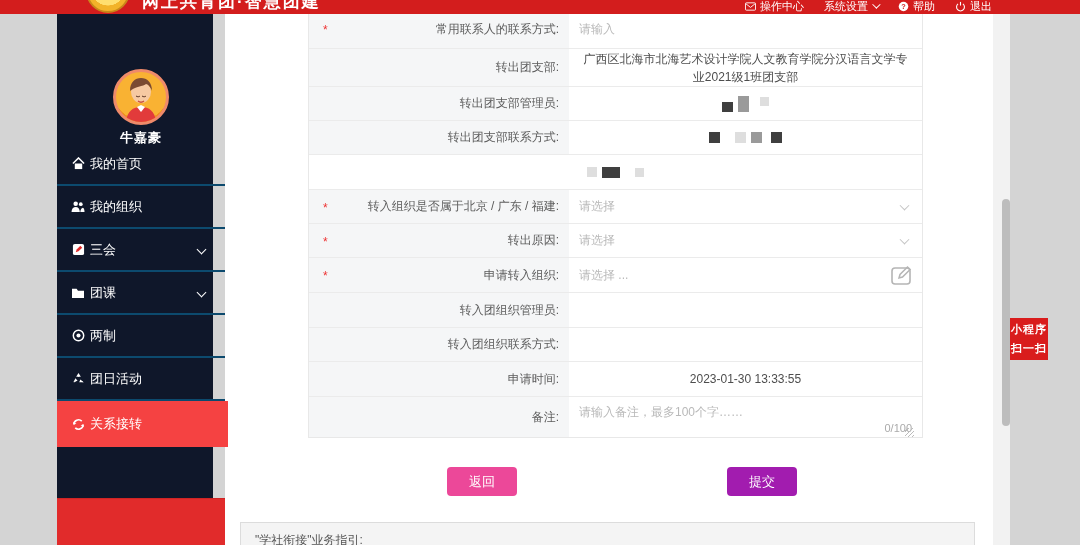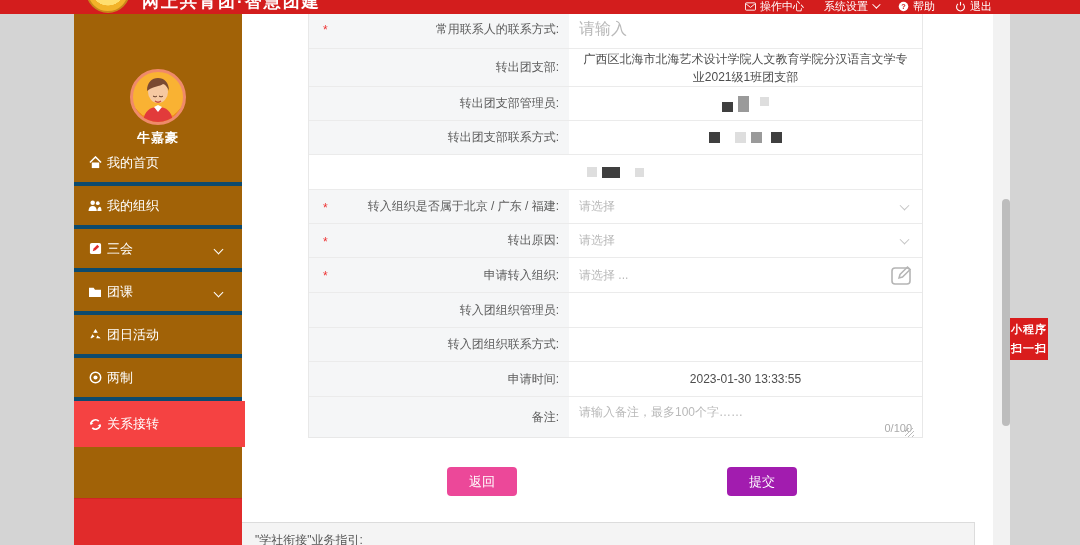--- a/index.html
+++ b/index.html
@@ -12,45 +12,45 @@
   .hdr-logo { position:absolute; left:86px; top:-31px; width:44px; height:44px; border-radius:50%;
               background:radial-gradient(circle at 50% 45%, #ffdf70 0 55%, #f2b32a 56% 100%);
               border:2px solid #c9881a; }
   .hdr-title { position:absolute; left:142px; top:-10px; color:#fff; font-size:17px; font-weight:bold; letter-spacing:2px; white-space:nowrap; }
   .hdr-menu { position:absolute; right:88px; top:0px; display:flex; gap:20px; align-items:flex-start; }
   .hdr-item { display:flex; align-items:center; gap:4px; color:#fff; font-size:11px; line-height:12px; cursor:pointer; white-space:nowrap; }
   .hicon { width:11px; height:11px; display:inline-block; }
   .chev-dn-sm { width:6px; height:6px; border-right:1px solid #fff; border-bottom:1px solid #fff; transform:rotate(45deg) translateY(-2px); display:inline-block; }
 
   
-  .sidebar { position:absolute; left:74px; top:14px; width:168px; height:531px; background:#a16207; z-index:20; }
+  .sidebar { position:absolute; left:57px; top:14px; width:156px; height:531px; background:#0f172a; z-index:20; }
   .avatar-wrap { position:absolute; left:56px; top:55px; width:56px; height:56px; border-radius:50%;
                  background:radial-gradient(circle at 50% 40%, #f9b233 0 70%, #f08f1e 71% 100%);
                  border:3px solid #ef8a6a; overflow:hidden; }
   .user-name { position:absolute; left:0; top:115px; width:168px; text-align:center; color:#fff; font-size:13px; font-weight:bold; letter-spacing:1px; }
   .menu { position:absolute; left:0; top:129px; width:168px; }
-  .mitem { position:relative; height:43px; border-bottom:4px solid #0c4a6e; display:flex; align-items:center; padding-left:14px; color:#fff; font-size:13px; cursor:pointer; }
+  .mitem { position:relative; height:43px; border-bottom:2px solid #0c4a6e; display:flex; align-items:center; padding-left:14px; color:#fff; font-size:13px; cursor:pointer; }
   .mitem .micon { width:14px; height:14px; margin-right:5px; flex:0 0 auto; display:flex; align-items:center; justify-content:center; }
   .mitem.active { background:#f54242; width:171px; height:46px; border-bottom:none; }
   .chev-dn { width:7px; height:7px; border-right:1.5px solid #fff; border-bottom:1.5px solid #fff; transform:rotate(45deg); position:absolute; right:20px; top:17px; }
   .sb-fill { position:absolute; left:0; top:484px; width:168px; height:47px; background:#e12b2b; border-top:1px solid #cf2424; }
 
   
   .main { position:absolute; left:225px; top:14px; width:768px; height:531px; background:#fff; overflow:hidden; z-index:10; }
 
   .ftable { position:absolute; left:83px; top:-4px; width:615px; border:1px solid #e8e8e8; border-top:none; background:#fff; }
   .frow { position:relative; display:flex; border-bottom:1px solid #ebebeb; }
   .frow:last-child { border-bottom:none; }
   .lcell { position:relative; width:260px; background:#f5f6f7; display:flex; align-items:center; justify-content:flex-end; padding-right:10px; color:#5c5c5c; font-size:12px; text-align:right; }
   .req { position:absolute; left:14px; top:50%; transform:translateY(-42%); color:#e33; font-size:12px; }
   .vcell { position:relative; flex:1; display:flex; align-items:center; padding:0 10px; font-size:12px; color:#4d4d4d; }
   .vcell.center { justify-content:center; text-align:center; }
   .vtext { line-height:1.5; }
   .ph { color:#b9b9b9; }
-  .fin { width:100%; border:none; outline:none; font-size:16px; color:#737373; background:transparent; font-family:inherit; }
+  .fin { width:100%; border:none; outline:none; font-size:12px; color:#737373; background:transparent; font-family:inherit; }
   .fin::placeholder { color:#b9b9b9; }
   .selbox { width:100%; display:flex; align-items:center; cursor:pointer; }
   .chev-sel { position:absolute; right:14px; top:50%; width:7px; height:7px; border-right:1px solid #c4c4c4; border-bottom:1px solid #c4c4c4; transform:translateY(-70%) rotate(45deg); }
   .editbtn { position:absolute; right:8px; top:50%; transform:translateY(-50%); width:24px; height:22px; cursor:pointer; }
 
   .mosaic { display:flex; gap:5px; align-items:flex-end; }
   .sq { display:inline-block; }
   .g1 { background:#3f3f3f; } .g2 { background:#9a9a9a; } .g3 { background:#dedede; }
 
   .ta-wrap { position:relative; width:100%; height:100%; }
@@ -167,36 +167,36 @@
           <svg width="14" height="12" viewBox="0 0 15 13">
               <path d="M1 2h5l1.5 2H14v8H1z" fill="#fff"></path>
             </svg>
         </span>
         <span>团课</span>
         <span class="chev-dn"></span>
       </div>
       <div class="mitem">
         <span class="micon">
           <svg width="13" height="13" viewBox="0 0 14 14">
+              <circle cx="7" cy="7" r="5.6" fill="none" stroke="#fff" stroke-width="1.6"></circle>
+              <circle cx="7" cy="7" r="2.2" fill="#fff"></circle>
+            </svg>
+        </span>
+        <span>两制</span>
+      </div>
+      <div class="mitem">
+        <span class="micon">
+          <svg width="13" height="13" viewBox="0 0 14 14">
               <path d="M7 1l2.5 4h-5z" fill="#fff"></path>
               <path d="M1.5 11l2.2-4.2L6 9.5z" fill="#fff"></path>
               <path d="M12.5 11l-4.7.1 1.2-3z" fill="#fff"></path>
               <path d="M7 3v2M3.5 9.5L2.8 11M10.5 9.8l1 1.2" stroke="#fff"></path>
             </svg>
         </span>
         <span>团日活动</span>
-      </div>
-      <div class="mitem">
-        <span class="micon">
-          <svg width="13" height="13" viewBox="0 0 14 14">
-              <circle cx="7" cy="7" r="5.6" fill="none" stroke="#fff" stroke-width="1.6"></circle>
-              <circle cx="7" cy="7" r="2.2" fill="#fff"></circle>
-            </svg>
-        </span>
-        <span>两制</span>
       </div>
       <div class="mitem active">
         <span class="micon">
           <svg width="13" height="13" viewBox="0 0 14 14">
               <path d="M12 7a5 5 0 0 1-8.5 3.6M2 7a5 5 0 0 1 8.5-3.6" fill="none" stroke="#fff" stroke-width="1.8"></path>
               <path d="M1.2 4.2L2 7l2.8-.8z" fill="#fff"></path>
               <path d="M12.8 9.8L12 7l-2.8.8z" fill="#fff"></path>
             </svg>
         </span>
         <span>关系接转</span>

